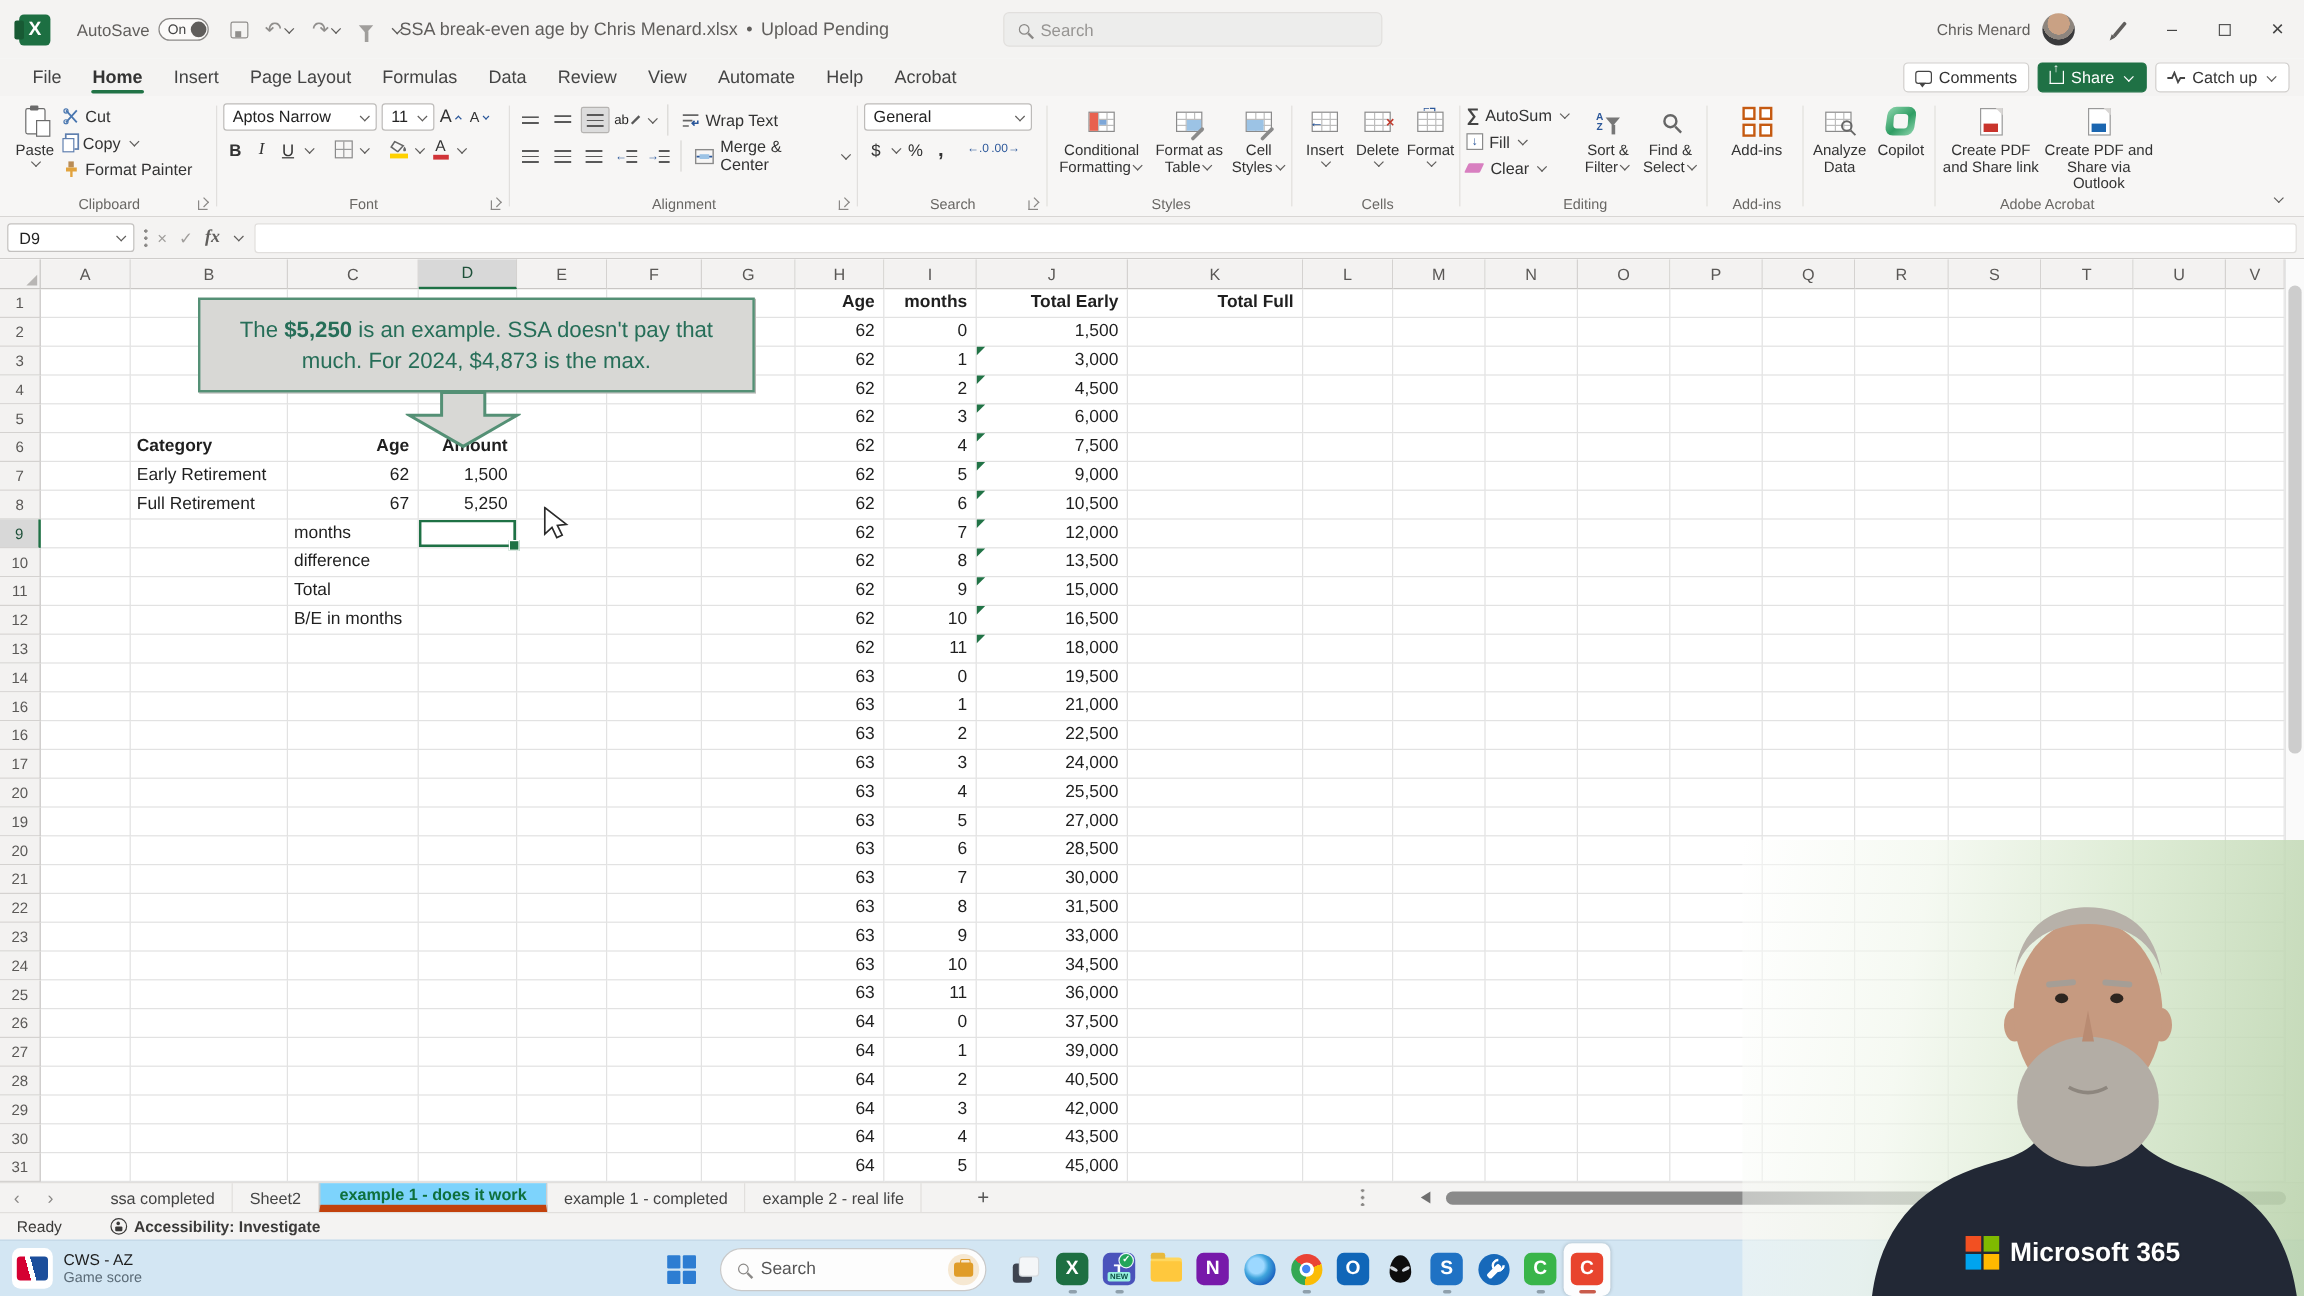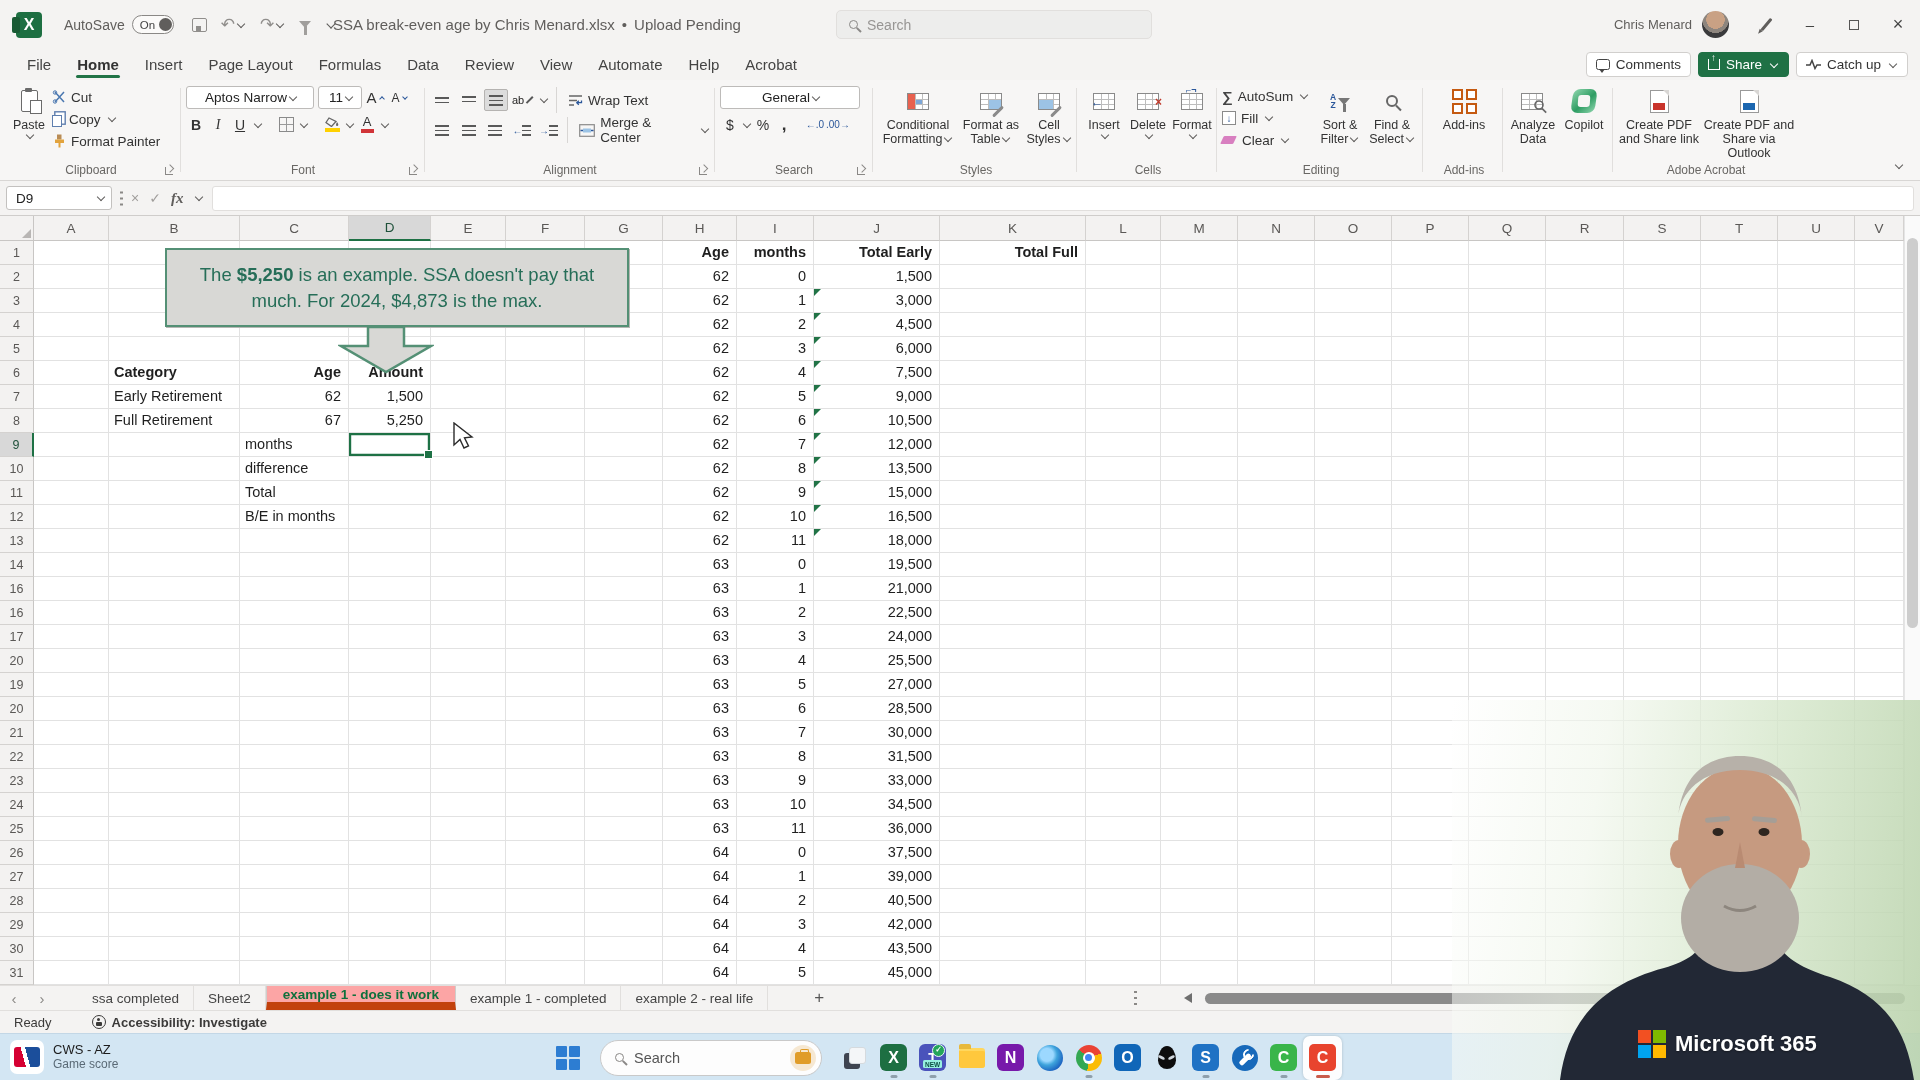--- a/index.html
+++ b/index.html
@@ -51,21 +51,21 @@
 
 #ribbon{position:absolute;top:80px;left:0;right:0;height:101px;background:#f7f6f5;border-bottom:1px solid #d8d6d4}
 .rgroup{position:absolute;top:4px;bottom:0}
 .glabel{position:absolute;bottom:3px;left:0;right:0;text-align:center;font-size:12px;color:#696764}
 .gsep{position:absolute;top:8px;bottom:8px;width:1px;background:#e1dfdd}
 .dlg{position:absolute;right:3px;bottom:5px;width:8px;height:8px;border-left:1px solid #8a8886;border-bottom:1px solid #8a8886}
 .dlg::after{content:'';position:absolute;right:0;top:0;width:5px;height:5px;border-right:1.2px solid #8a8886;border-bottom:1.2px solid #8a8886;transform:rotate(-45deg) translate(1px,-1px)}
 .bigbtn{display:flex;flex-direction:column;align-items:center;justify-content:flex-start;font-size:12.5px;color:#333;text-align:center;line-height:14px;padding-top:3px}
 .bigbtn .ic{height:28px;display:flex;align-items:center;justify-content:center;margin-bottom:3px}
 .srow{display:flex;align-items:center;height:22px;font-size:13.5px;color:#333;gap:5px}
-.selbox{background:#fff;border:1px solid #bdbbb9;border-radius:3px;height:23px;display:flex;align-items:center;font-size:13.5px;color:#222;padding:0 4px 0 7px;justify-content:center}
+.selbox{background:#fff;border:1px solid #bdbbb9;border-radius:3px;height:23px;display:flex;align-items:center;font-size:13.5px;color:#222;padding:0 4px 0 7px;justify-content:space-between}
 .sbtn{display:flex;align-items:center;justify-content:center;min-width:20px;height:21px;font-size:14px;color:#333}
 .icclip{width:17px;height:22px;border:1.6px solid #6b6b6b;border-radius:2px;background:#fff;position:relative}
 .icclip::before{content:'';position:absolute;top:-3px;left:3px;width:7px;height:4px;background:#6b6b6b;border-radius:1px}
 .icclip::after{content:'';position:absolute;right:-5px;bottom:-3px;width:10px;height:12px;background:#fff;border:1.4px solid #6b6b6b}
 .iccopy{width:10px;height:12px;border:1.4px solid #5f7fae;background:#fff;box-shadow:3px -3px 0 -0.5px #fff,3px -3px 0 0.9px #5f7fae;margin:3px 2px 0 0}
 .bars{width:14px;height:11px;background:repeating-linear-gradient(to bottom,#595959 0 1.6px,transparent 1.6px 4.6px);flex:none}
 .abtn{width:24px;height:22px;display:flex;align-items:center;justify-content:center;border-radius:2px}
 .abtn.on{background:#dcdcdc;border:1px solid #b5b3b1}
 .icgrid{width:15px;height:15px;border:1px solid #8a8a8a;background:linear-gradient(#9a9a9a,#9a9a9a) center/100% 1px no-repeat,linear-gradient(#9a9a9a,#9a9a9a) center/1px 100% no-repeat}
 .bary{width:15px;height:4px;background:#ffd100;margin-top:1px}
@@ -128,21 +128,21 @@
 
 #callout{position:absolute;left:165px;top:32px;width:464px;height:79px;background:#d8d8d5;border:2.5px solid #54907527;border:2.5px solid #549075;z-index:6;display:flex;flex-direction:column;align-items:center;justify-content:center;font-size:18.5px;color:#266e58;line-height:26px;box-shadow:1px 1px 0 #b7b7b4}
 #callout b{font-weight:bold}
 #callarrow{position:absolute;left:338px;top:110px;z-index:6}
 #cursor{position:absolute;left:452px;top:206px;z-index:7}
 
 #tabsbar{position:absolute;left:0;right:0;bottom:70px;height:25px;background:#f4f3f2;border-top:1px solid #e1dfdd;display:flex;align-items:center}
 .tnav{color:#8a8886;font-size:15px;width:28px;text-align:center}
 #stabs{display:flex;align-items:stretch;height:100%;margin-left:22px}
 .stab{display:flex;align-items:center;padding:0 14px;font-size:13.5px;color:#444;border-right:1px solid #e1dfdd;white-space:nowrap}
-.stab.active{background:#fca5a5;color:#0e703c;font-weight:bold;border:1px solid #cfcdcb;border-top:none;border-bottom:8px solid #c2410c;padding:0 16px}
+.stab.active{background:#7dd3fc;color:#0e703c;font-weight:bold;border:1px solid #cfcdcb;border-top:none;border-bottom:6px solid #c2410c;padding:0 16px}
 .addsheet{font-size:17px;color:#555;margin-left:46px}
 #tdots{margin-left:310px;color:#555;letter-spacing:0;font-size:13px}
 #hscroll{position:absolute;left:1205px;top:7px;height:11px;width:700px;background:#8a8a8a;border-radius:6px}
 #harrow{position:absolute;left:1184px;top:7px;width:0;height:0;border-top:5.5px solid transparent;border-bottom:5.5px solid transparent;border-right:8px solid #6f6f6f}
 
 #statusbar{position:absolute;left:0;right:0;bottom:47px;height:23px;background:#f4f3f2;border-top:1px solid #e1dfdd;display:flex;align-items:center;font-size:13px;color:#3b3a39}
 #statusbar .ready{margin-left:14px}
 .icacc{width:14px;height:14px;border:1.2px solid #3b3a39;border-radius:50%;position:relative;margin:0 6px 0 40px;flex:none}
 .icacc::before{content:'';position:absolute;left:4.6px;top:2px;width:3px;height:3px;border-radius:50%;background:#3b3a39}
 .icacc::after{content:'';position:absolute;left:3px;top:5.5px;width:6.5px;height:4.5px;background:#3b3a39;border-radius:1px}

